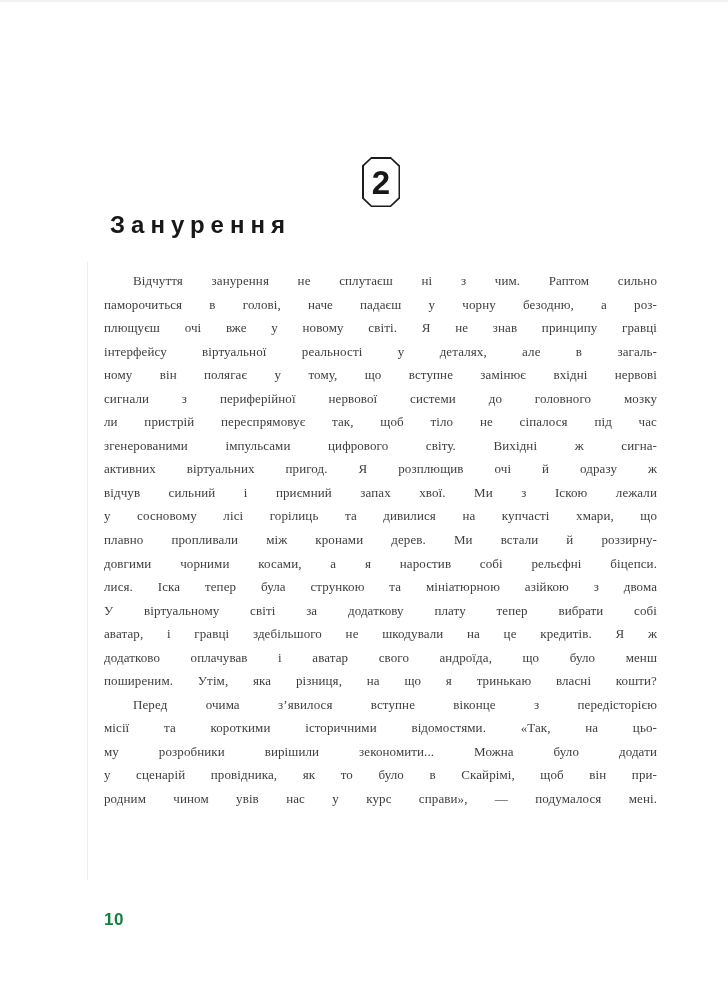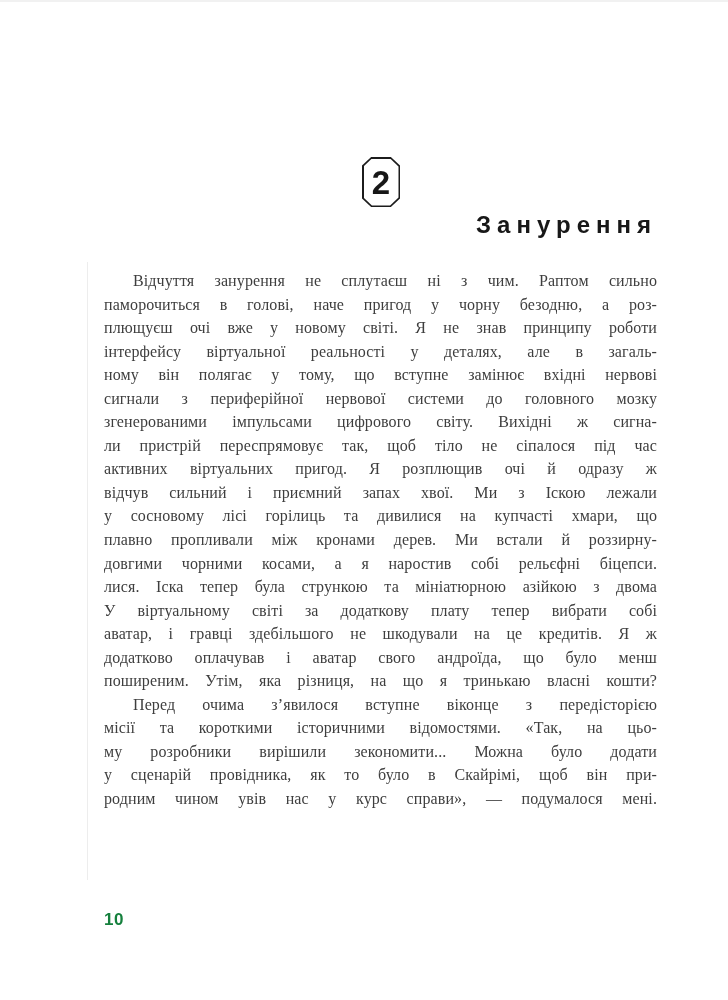--- a/index.html
+++ b/index.html
@@ -35,28 +35,28 @@
   }
   .chapter-num {
     position: absolute; inset: 0;
     display: flex; align-items: center; justify-content: center;
     font-family: "Liberation Sans", sans-serif;
     font-weight: bold; font-size: 33px; color: #171717;
     padding-top: 2px; box-sizing: border-box;
   }
   .chapter-title {
     position: absolute; left: 104px; top: 211px; width: 553px;
-    text-align: right; text-indent: 6px;
+    text-align: left; text-indent: 6px;
     font-family: "Liberation Sans", sans-serif;
     font-weight: bold; font-size: 24px; letter-spacing: 6px;
     color: #181818;
   }
   .body-text {
     position: absolute; left: 104px; top: 269px; width: 553px;
-    font-size: 16px; color: #3e3e3e;
+    font-size: 13px; color: #3e3e3e;
   }
   .line {
     text-align: justify;
     text-align-last: justify;
     height: 23.55px; line-height: 23.55px;
     overflow: hidden;
     letter-spacing: 0.1px;
   }
   .line.indent { padding-left: 29px; }
   .page-number {
@@ -77,27 +77,27 @@
     <div class="oct-outer"></div>
     <div class="oct-inner"></div>
     <div class="chapter-num">2</div>
   </div>
 
   <div class="chapter-title">Занурення</div>
 
   <div class="body-text">
       <div>
         <div class="line indent">Відчуття занурення не сплутаєш ні з чим. Раптом сильно</div>
-        <div class="line">паморочиться в голові, наче пригод у чорну безодню, а роз-</div>
-        <div class="line">плющуєш очі вже у новому світі. Я не знав принципу роботи</div>
+        <div class="line">паморочиться в голові, наче падаєш у чорну безодню, а роз-</div>
+        <div class="line">плющуєш очі вже у новому світі. Я не знав принципу гравці</div>
         <div class="line">інтерфейсу віртуальної реальності у деталях, але в загаль-</div>
         <div class="line">ному він полягає у тому, що вступне замінює вхідні нервові</div>
         <div class="line">сигнали з периферійної нервової системи до головного мозку</div>
+        <div class="line">ли пристрій переспрямовує так, щоб тіло не сіпалося під час</div>
         <div class="line">згенерованими імпульсами цифрового світу. Вихідні ж сигна-</div>
-        <div class="line">ли пристрій переспрямовує так, щоб тіло не сіпалося під час</div>
         <div class="line">активних віртуальних пригод. Я розплющив очі й одразу ж</div>
         <div class="line">відчув сильний і приємний запах хвої. Ми з Іскою лежали</div>
         <div class="line">у сосновому лісі горілиць та дивилися на купчасті хмари, що</div>
         <div class="line">плавно пропливали між кронами дерев. Ми встали й роззирну-</div>
         <div class="line">довгими чорними косами, а я наростив собі рельєфні біцепси.</div>
         <div class="line">лися. Іска тепер була стрункою та мініатюрною азійкою з двома</div>
         <div class="line">У віртуальному світі за додаткову плату тепер вибрати собі</div>
         <div class="line">аватар, і гравці здебільшого не шкодували на це кредитів. Я ж</div>
         <div class="line">додатково оплачував і аватар свого андроїда, що було менш</div>
         <div class="line">поширеним. Утім, яка різниця, на що я тринькаю власні кошти?</div>

